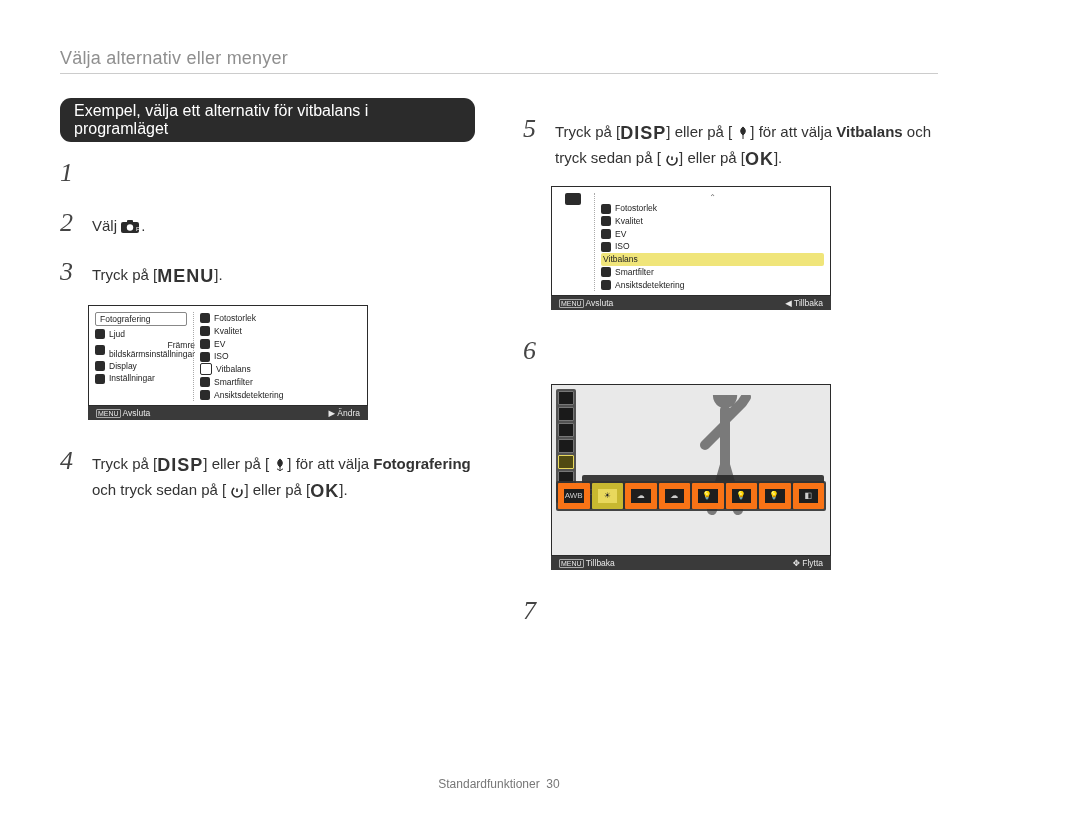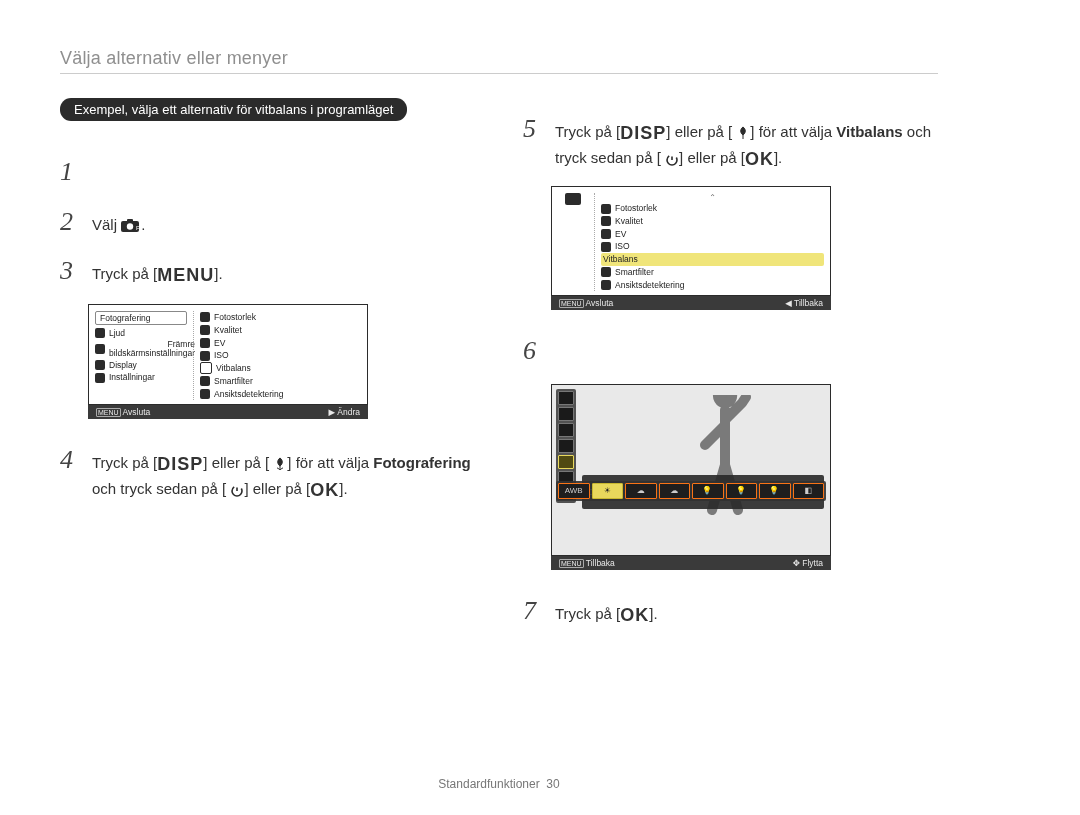--- a/index.html
+++ b/index.html
@@ -35,24 +35,23 @@
     gap: 48px;
   }
   .col {
     flex: 1;
     min-width: 0;
   }
   .pill {
     display: inline-block;
     background: #2b2b2b;
     color: #fff;
-    font-size: 13px;
+    font-size: 16px;
     padding: 4px 14px;
     border-radius: 11px;
-    margin-bottom: 20px;
   }
   .step {
     display: flex;
     align-items: baseline;
     gap: 14px;
     margin: 12px 0;
     font-size: 15px;
     line-height: 1.45;
   }
   .step-num {
@@ -207,21 +206,21 @@
     display: flex;
     gap: 2px;
     padding: 2px;
     background: rgba(50,50,50,0.9);
     border-radius: 2px;
   }
   .wb-icon-row .wi {
     flex: 1;
     height: 14px;
     background: #1e1e1e;
-    border: 1px solid #f97316;
+    border: 6px solid #f97316;
     border-radius: 1px;
     color:#ccc;
     font-size:8px;
     text-align:center;
     line-height:14px;
   }
   .wb-icon-row .wi.sel {
     background: #e8d85c;
     border-color: #c8b830;
     color:#222;
@@ -447,23 +446,20 @@
           </div>
         </div>
         <div class="ui-footer">
           <span><span style="font-size:7px;border:1px solid #aaa;padding:0 1px;border-radius:1px;">MENU</span> <span>Tillbaka</span></span>
           <span><span>✥</span> <span>Flytta</span></span>
         </div>
       </div>
 
       <div class="step">
         <div class="step-num">7</div>
-        <div class="step-text">
-          <span>Tryck på [</span><span class="kbd-menu">OK</span><span>].</span>
-        </div>
       </div>
     </div>
   </div>
 
   <div class="page-footer">
     <span>Standardfunktioner</span>&nbsp;&nbsp;<span>30</span>
   </div>
 </div>
 
 </body></html>

